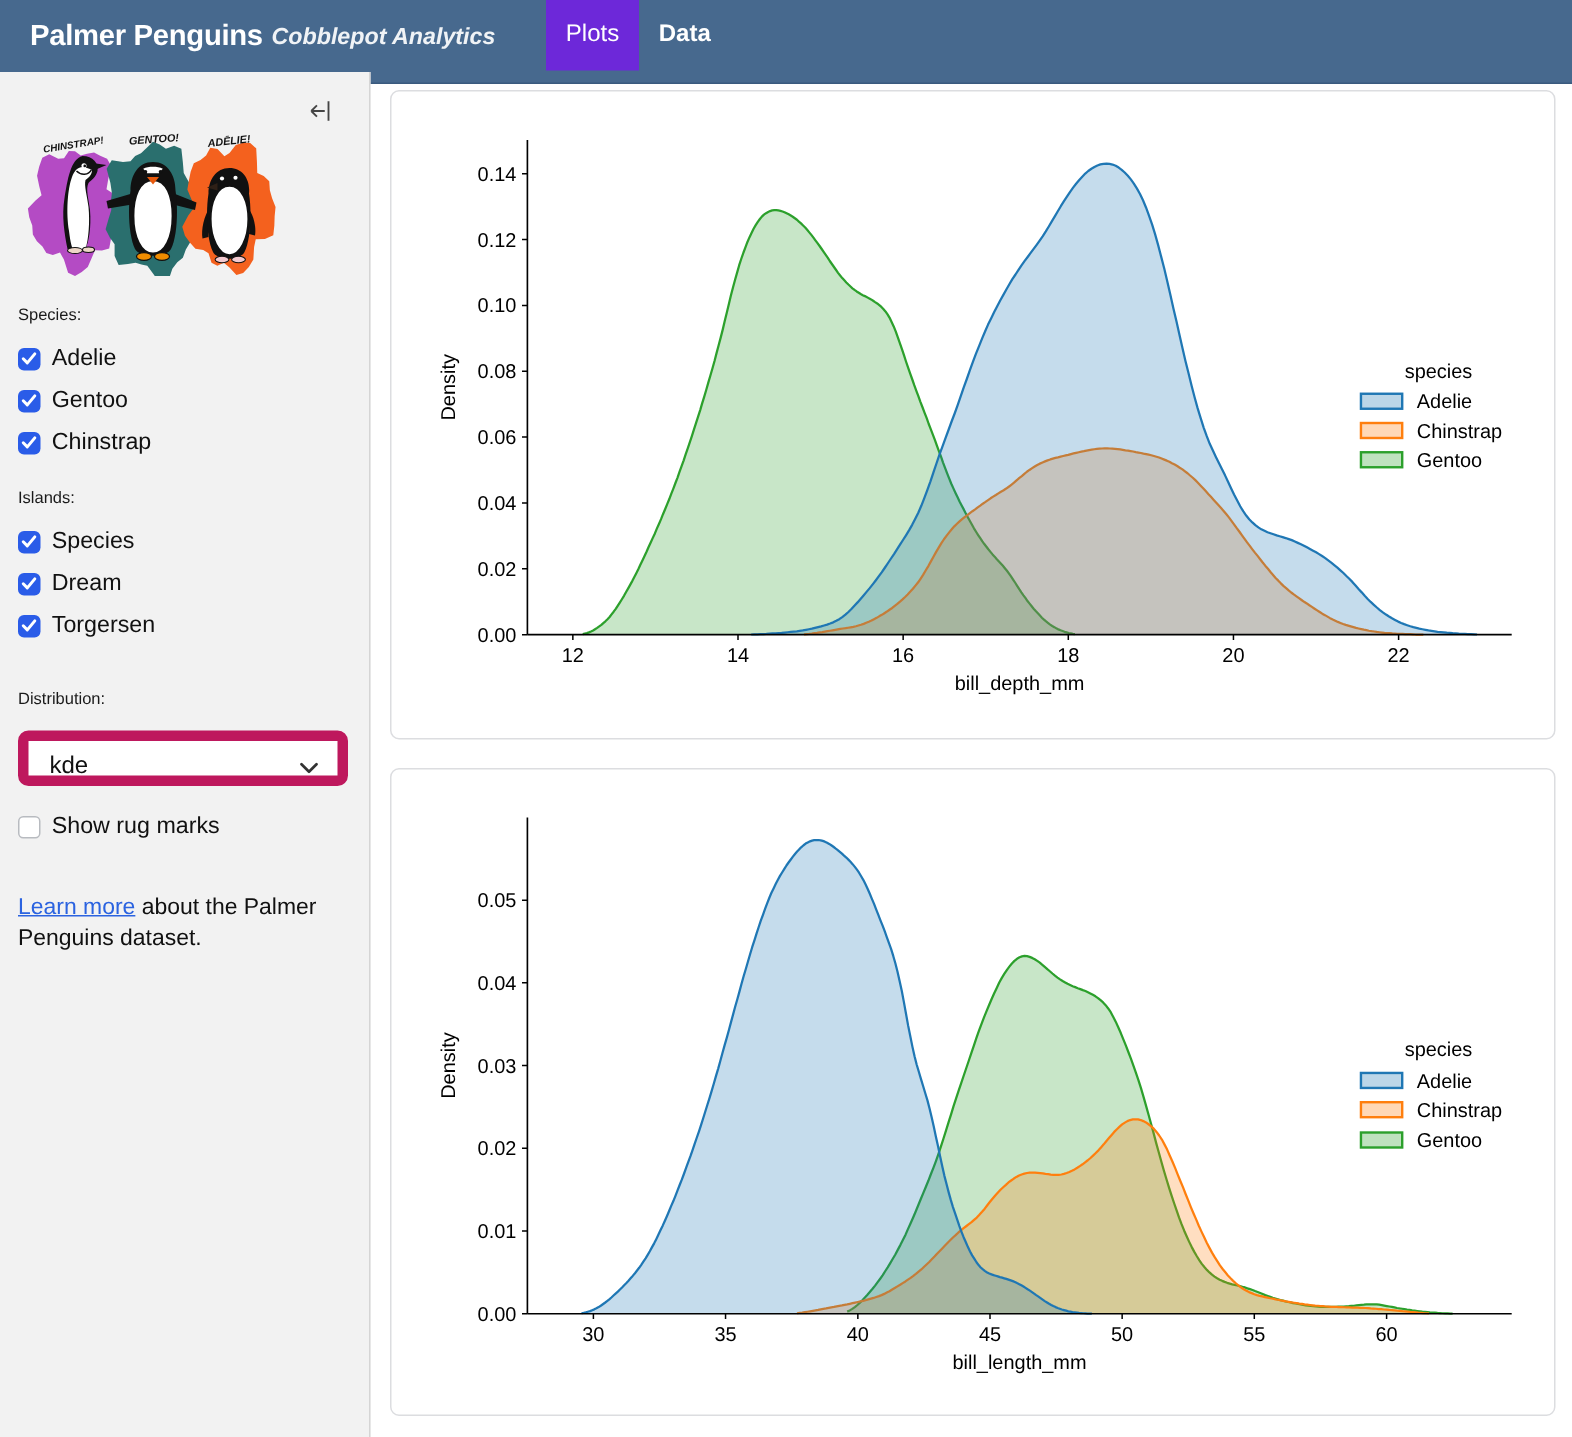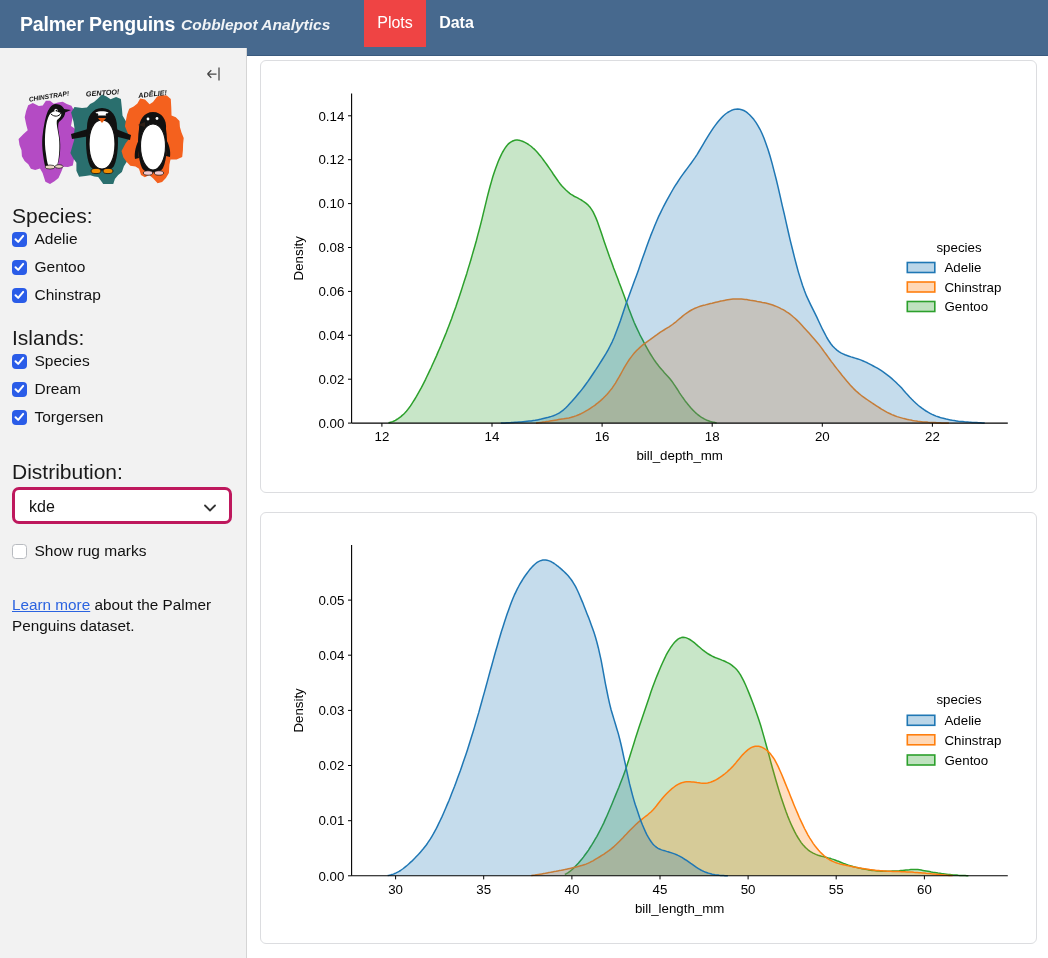--- a/index.html
+++ b/index.html
@@ -2,29 +2,29 @@
 <html><head>
 <meta charset="utf-8">
 <style>
   * { margin:0; padding:0; box-sizing:border-box; }
   html,body { width:1048px; height:958px; overflow:hidden;
     font-family:"Liberation Sans",sans-serif; background:#fff; }
   .navbar { position:absolute; left:0; top:0; width:1048px; height:56px; background:#47698e; border-bottom:1.5px solid #3a5a7e; box-sizing:border-box; }
   .brand { position:absolute; left:20px; top:13px; font-size:19.5px; font-weight:700; color:#fff; letter-spacing:-0.2px; }
   .subtitle { position:absolute; left:181px; top:16px; font-size:15.5px; font-weight:600; color:rgba(255,255,255,0.92);font-style:italic; }
   .nav-item { position:absolute; top:0; height:46.5px; line-height:46.5px; color:#fff; font-size:16px; text-align:center; }
-  .nav-active { background:#ef4444; }
+  .nav-active { background:#6d28d9; }
   .sidebar { position:absolute; left:0; top:48px; width:247px; height:910px; background:#f2f2f2; border-right:1px solid #d5d5d5; }
-  .side-label { position:absolute; left:12px; font-size:21px; color:#1a1a1a;text-align:right; }
+  .side-label { position:absolute; left:12px; font-size:11px; color:#1a1a1a;text-align:right; }
   .chkrow { position:absolute; left:12px; height:14px; }
   .chk { position:absolute; left:0; top:0; width:14.5px; height:14.5px; border-radius:4px; background:#2a5ce8; }
   .chk svg { position:absolute; left:1.7px; top:2.2px; }
   .chk-off { position:absolute; left:0; top:0; width:14.5px; height:14.5px; border-radius:3.5px; background:#fff; border:1px solid #b8bbc0; }
   .chklab { position:absolute; left:22.5px; top:-2px; font-size:15.5px; color:#111; white-space:nowrap; }
-  .selectbox { position:absolute; left:12px; top:439px; width:220px; height:37px; background:#fff; border:3px solid #be185d; border-radius:7px; }
+  .selectbox { position:absolute; left:12px; top:439px; width:220px; height:37px; background:#fff; border:7px solid #be185d; border-radius:7px; }
   .selectbox span { position:absolute; left:14px; top:8px; font-size:16px; color:#111; }
   .learn { position:absolute; left:12px; top:546px; width:205px; font-size:15.3px; line-height:21.3px; color:#111; }
   .learn a { color:#2b63e0; }
   .card { position:absolute; background:#fff; border:1px solid #dcdde0; border-radius:6px; }
 </style>
 </head>
 <body>
 <div class="navbar">
   <div class="brand">Palmer Penguins</div>
   <div class="subtitle">Cobblepot Analytics</div>

